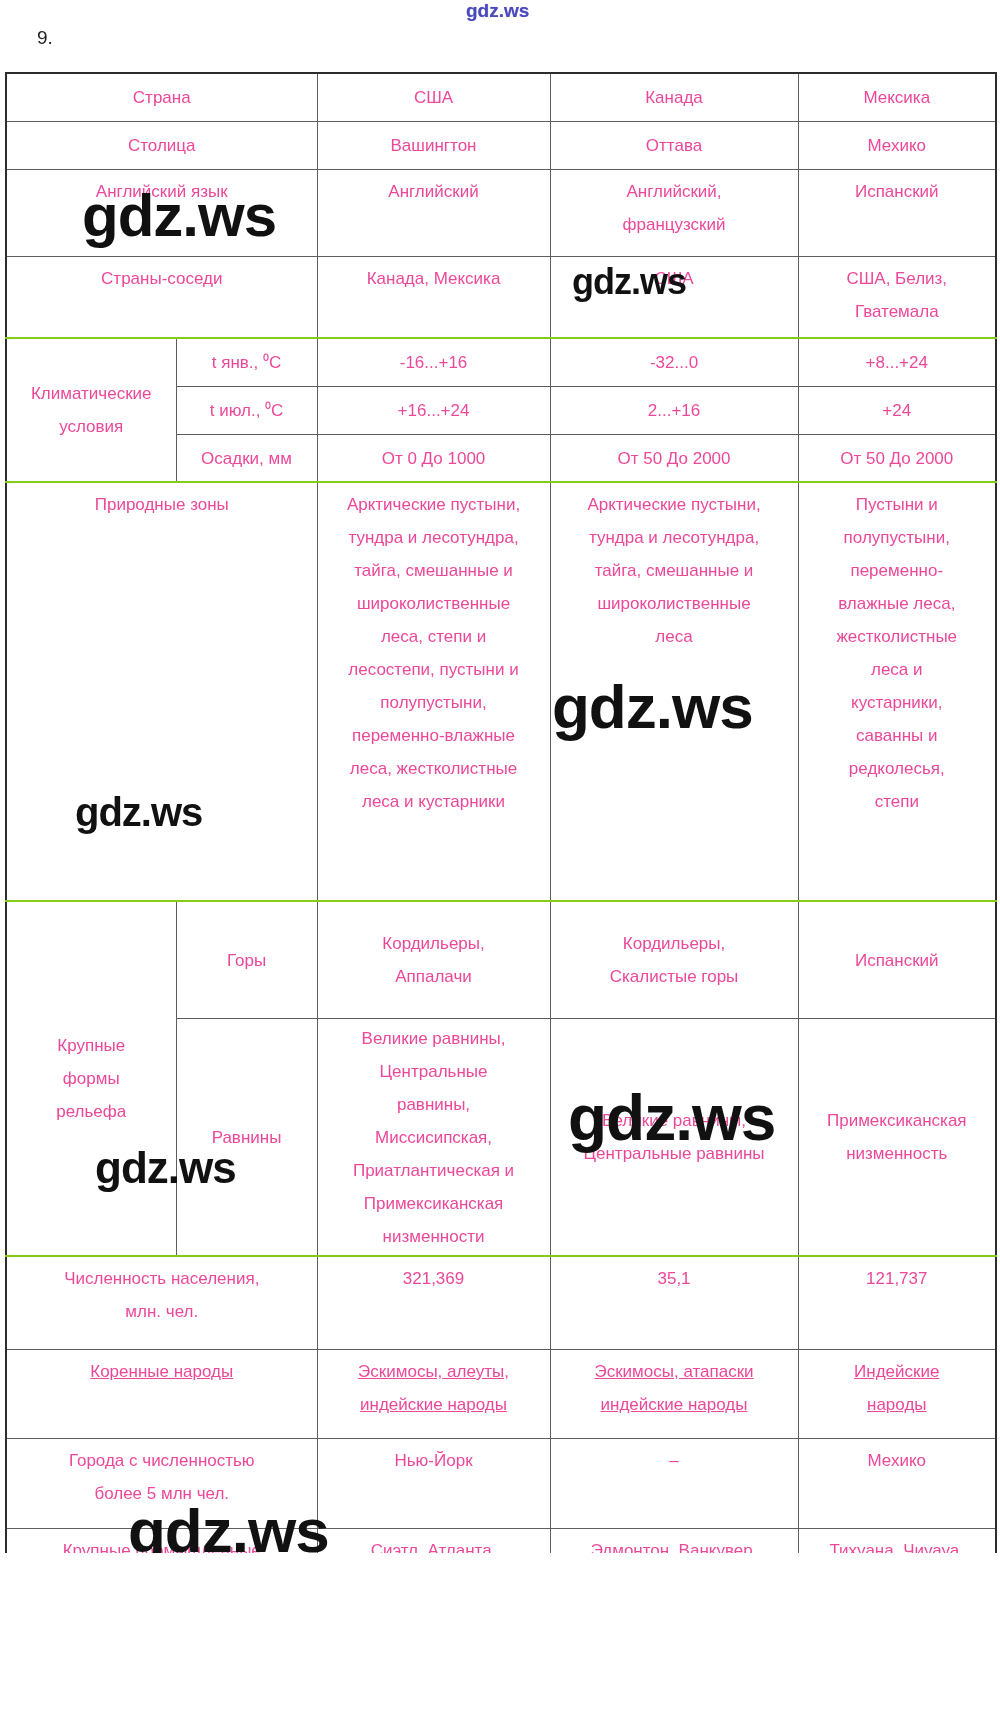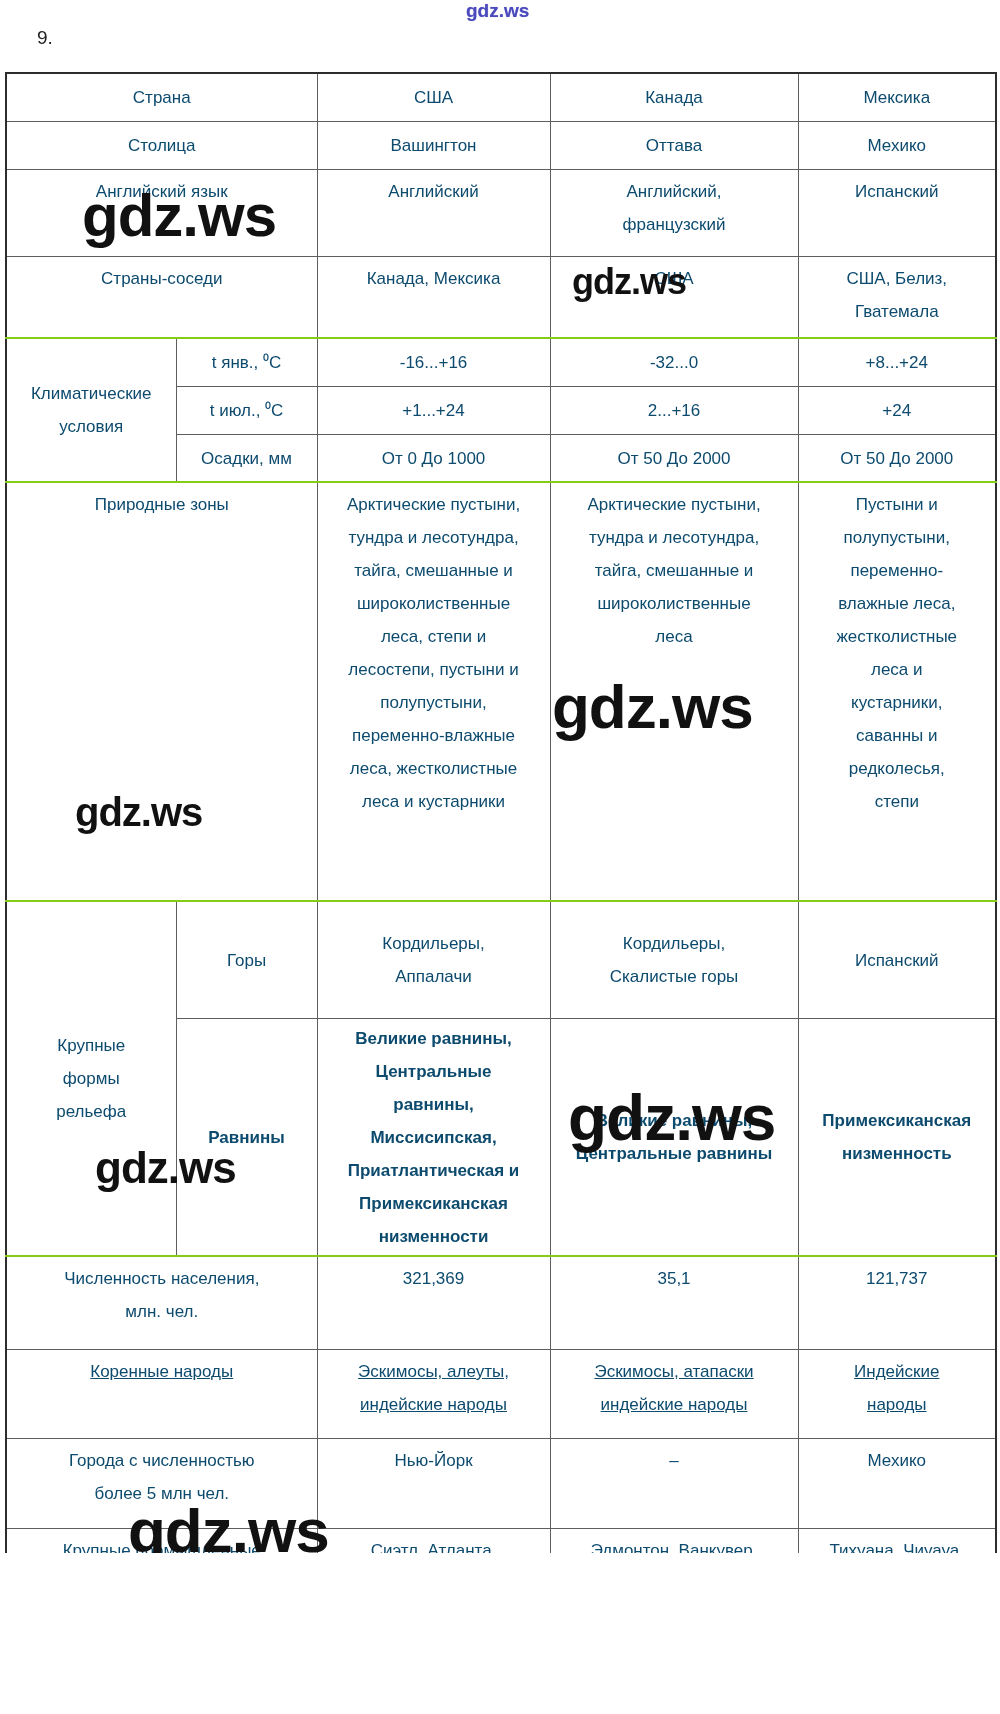--- a/index.html
+++ b/index.html
@@ -26,37 +26,37 @@
     border-collapse:collapse;
     table-layout:fixed;
     border:2px solid #2d2d2d;
   }
   table.cmp td{
     border:1px solid #5e5e5e;
     text-align:center;
     vertical-align:middle;
     font-size:17px;
     line-height:33px;
-    color:#0c4a6e;
+    color:#ec4899;
     padding:2px 8px;
     white-space:pre-line;
     overflow:hidden;
   }
   tr.thick-top td{border-top:2px solid #84cc16;}
   tr.t td{vertical-align:top;padding-top:5px;}
   td.lh44{line-height:44px;vertical-align:top;padding-top:4px;}
   td.lh63{line-height:63px;vertical-align:top;padding-top:2px;}
   td.sub-top{vertical-align:top;padding-top:5px;}
   .h43 td{height:43px;}
   .h42 td{height:42px;}
   .h79 td{height:79px;}
   .h73 td{height:73px;}
   .h410 td{height:410px;}
   .h112 td{height:112px;}
-  .h232 td{height:232px;font-weight:bold;}
+  .h232 td{height:232px;}
   .h85 td{height:85px;margin-top:16px;}
   .h81 td{height:81px;text-decoration:underline;}
   .h82 td{height:82px;margin-top:48px;}
   .h262 td{height:262px;}
   
   .wm{
     position:absolute;
     font-family:"Liberation Sans", sans-serif;
     font-weight:bold;
     color:#111111;
@@ -134,21 +134,21 @@
       <td rowspan="3" class="lh44">Климатические
 условия</td>
       <td>t янв., ⁰С</td>
       <td>-16...+16</td>
       <td>-32...0</td>
       <td>+8...+24</td>
     </tr>
 
     <tr class="h43">
       <td>t июл., ⁰С</td>
-      <td>+1...+24</td>
+      <td>+16...+24</td>
       <td>2...+16</td>
       <td>+24</td>
     </tr>
 
     <tr class="h42">
       <td>Осадки, мм</td>
       <td>От 0 До 1000</td>
       <td>От 50 До 2000</td>
       <td>От 50 До 2000</td>
     </tr>

